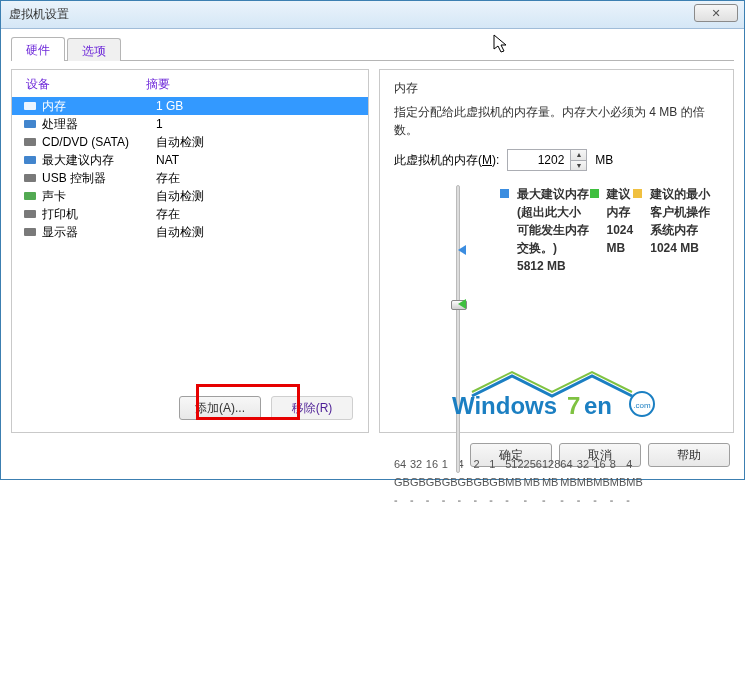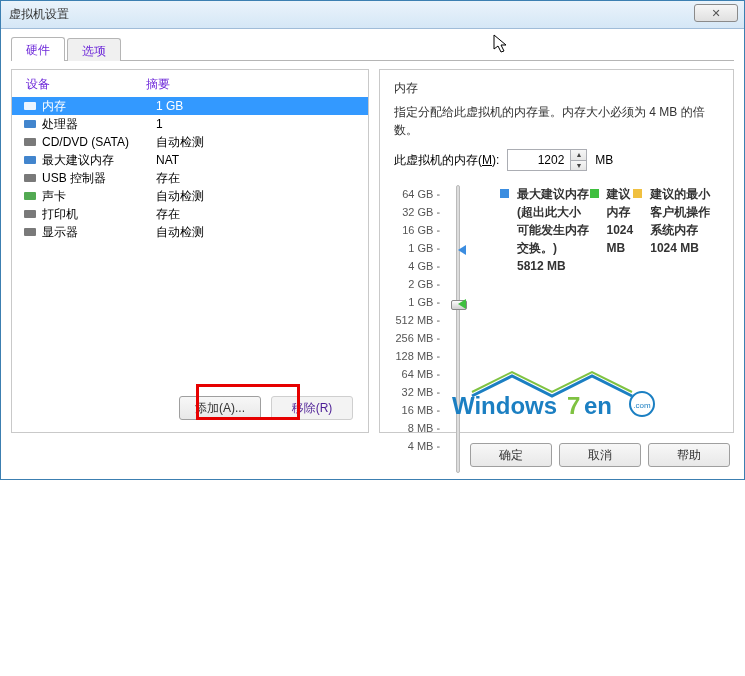--- a/index.html
+++ b/index.html
@@ -32,21 +32,21 @@
 .grp-title { font-size: 12px; color: #333; margin-bottom: 6px; }
 .grp-desc { font-size: 12px; color: #333; line-height: 1.5; margin-bottom: 10px; }
 .mem-input-row { display: flex; align-items: center; gap: 8px; margin-bottom: 14px; }
 .mem-label { font-size: 12px; }
 .mem-label u { text-decoration: underline; }
 .mem-input { width: 80px; height: 22px; border: 1px solid #abadb3; text-align: right; padding: 0 4px; font-size: 12px; display: flex; align-items: center; justify-content: flex-end; position: relative; }
 .spinner { position: absolute; right: 0; top: 0; width: 16px; height: 100%; border-left: 1px solid #abadb3; display: flex; flex-direction: column; }
 .spinner div { flex: 1; display: flex; align-items: center; justify-content: center; font-size: 7px; color: #444; background: linear-gradient(#f6f6f6,#e6e6e6); border-bottom: 1px solid #abadb3; }
 .spinner div:last-child { border-bottom: none; }
 .slider-area { display: flex; gap: 8px; }
-.slider-scale { display: flex; flex-direction: column; align-items: flex-end; font-size: 11px; color: #555; width: 46px; }
+.slider-scale { display: flex; flex-direction: row; align-items: flex-end; font-size: 11px; color: #555; width: 46px; }
 .slider-scale span { height: 18px; line-height: 18px; }
 .slider-track { width: 20px; position: relative; display: flex; justify-content: center; }
 .track-line { width: 4px; background: #ddd; border: 1px solid #bbb; height: 288px; border-radius: 2px; position: relative; }
 .slider-thumb { position: absolute; width: 16px; height: 10px; background: linear-gradient(#fdfdfd,#d0d0d0); border: 1px solid #888; border-radius: 2px; left: -6px; }
 .marker { position: absolute; left: 10px; }
 .marker.tri-blue { width: 0; height: 0; border-top: 5px solid transparent; border-bottom: 5px solid transparent; border-right: 8px solid #3b8de0; }
 .marker.tri-green { width: 0; height: 0; border-top: 5px solid transparent; border-bottom: 5px solid transparent; border-right: 8px solid #3fbf3f; }
 .legend { flex: 1; padding-left: 24px; display: flex; flex-direction: row; font-weight: bold; }
 .legend-item { display: flex; gap: 8px; font-size: 12px; color: #333; line-height: 1.5; }
 .legend-sq { width: 9px; height: 9px; margin-top: 4px; flex-shrink: 0; }

